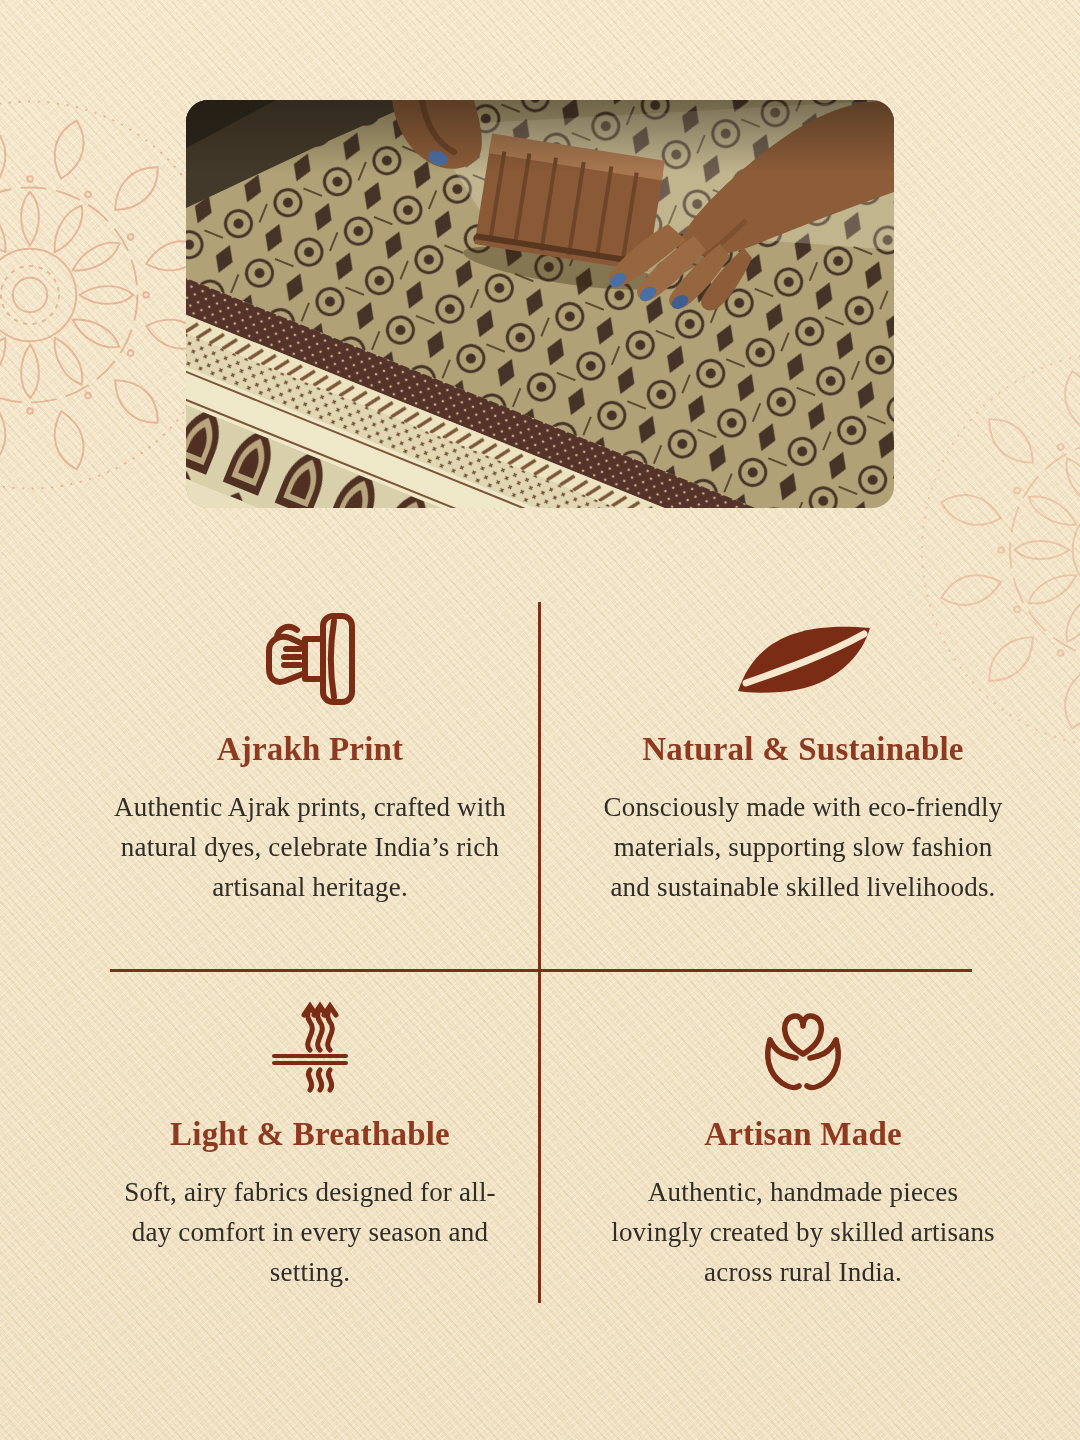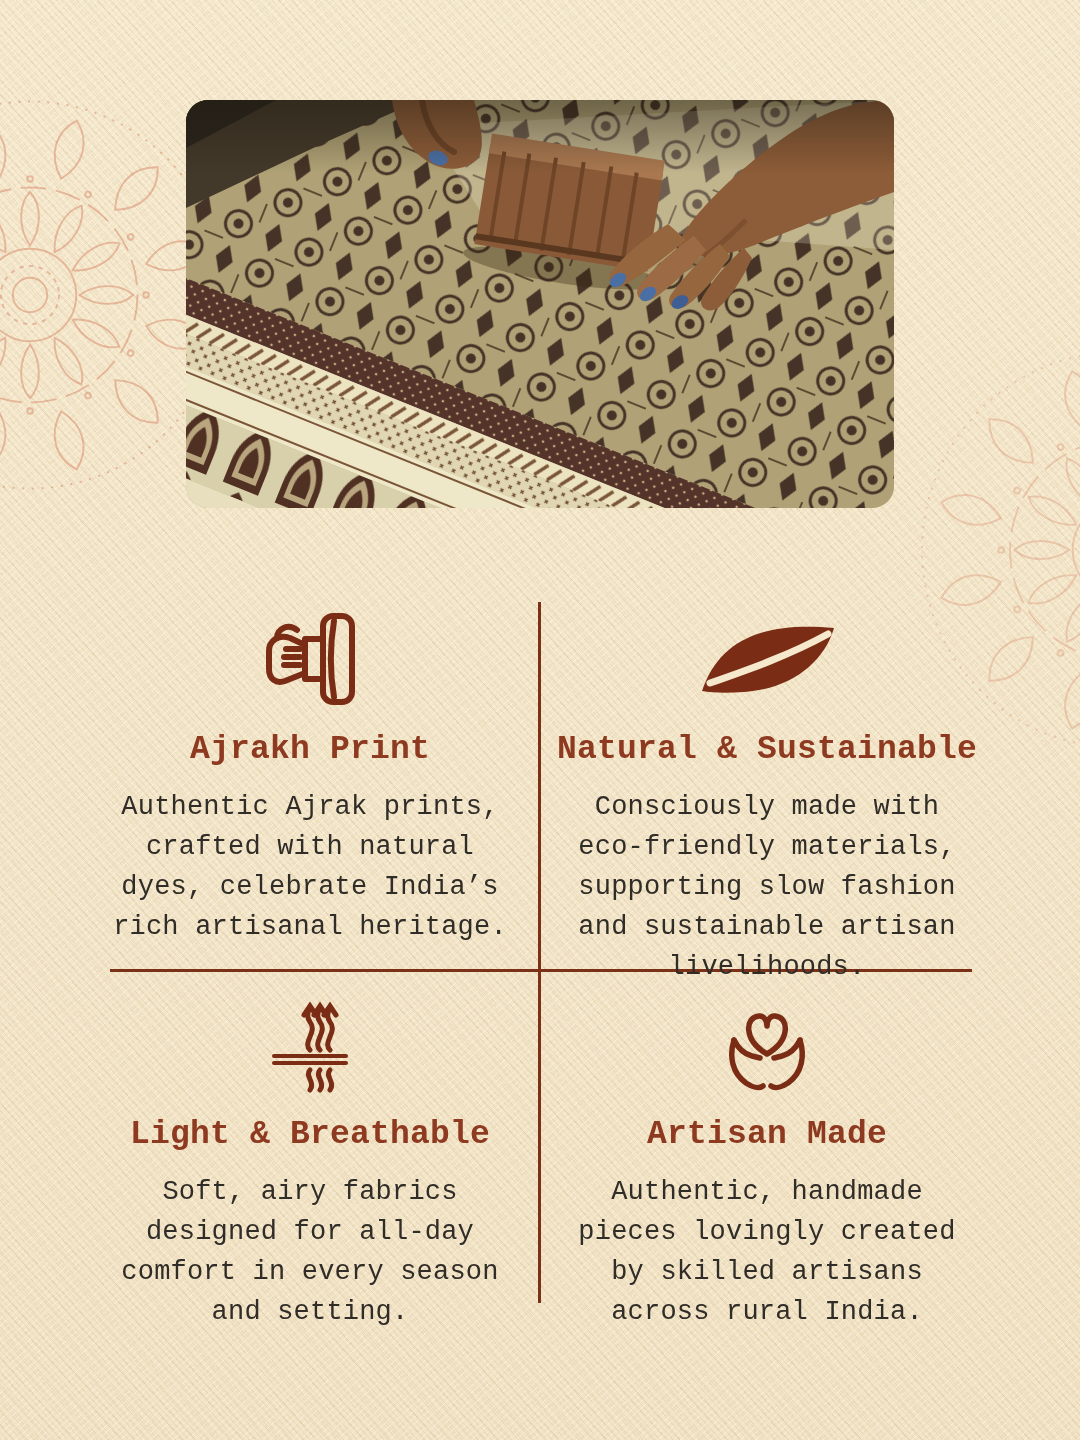--- a/index.html
+++ b/index.html
@@ -1,18 +1,18 @@
 <!DOCTYPE html>
 <html><head>
 <meta charset="utf-8">
 <style>
   html,body{margin:0;padding:0;background:#efe0c2;}
   .canvas{
     position:relative;width:1080px;height:1440px;overflow:hidden;
-    font-family:Liberation Mono, monospace;
+    font-family:Liberation Serif, serif;
     background:
       repeating-linear-gradient(48deg, rgba(171,138,88,0.12) 0 1px, rgba(255,255,255,0) 1px 5px),
       repeating-linear-gradient(138deg, rgba(255,255,255,0.30) 0 1px, rgba(255,255,255,0) 1px 5px),
       repeating-linear-gradient(48deg, rgba(120,95,55,0.05) 0 2px, rgba(255,255,255,0) 2px 9px),
       linear-gradient(#f6e9cd,#f2e3c4);
   }
   .mandala{position:absolute;pointer-events:none;}
   .hero{
     position:absolute;left:186px;top:100px;width:708px;height:408px;
     border-radius:22px;overflow:hidden;
@@ -21,21 +21,21 @@
   .divider{position:absolute;background:#7b3118;}
   .v-div{left:538px;top:602px;width:3px;height:701px;}
   .h-div{left:110px;top:969px;width:862px;height:3px;}
   .cell{
     position:absolute;width:460px;display:flex;flex-direction:column;
     align-items:center;text-align:center;
   }
   #cell-0,#cell-1{top:603px;}
   #cell-2,#cell-3{top:996px;}
   #cell-0,#cell-2{left:80px;}
-  #cell-1,#cell-3{left:537px;}
+  #cell-1,#cell-3{left:573px;}
   .icon-wrap{height:112px;display:flex;align-items:center;justify-content:center;}
   #cell-2 .icon-wrap,#cell-3 .icon-wrap{height:104px;}
   .f-title{
     margin-top:16px;font-size:33px;font-weight:bold;color:#8e3a21;letter-spacing:.2px;
   }
   .f-desc{
     margin-top:20px;font-size:27px;line-height:1.48;color:#302c27;
     width:400px;letter-spacing:.2px;
   }
 </style>
@@ -229,21 +229,21 @@
   </div>
 
   <div class="cell" id="cell-1">
     <div class="icon-wrap">
       <svg width="150" height="84" viewBox="0 0 150 84">
         <path d="M10,74 C26,26 66,4 142,11 C132,46 98,72 52,75 C36,76 20,76 10,74 Z" fill="#7b2c15"></path>
         <path d="M18,66 C58,52 98,38 136,17" stroke="#f5e8cc" stroke-width="7" fill="none" stroke-linecap="round"></path>
       </svg>
     </div>
     <div class="f-title">Natural &amp; Sustainable</div>
-    <div class="f-desc">Consciously made with eco-friendly materials, supporting slow fashion and sustainable artisan livelihoods.</div>
+    <div class="f-desc">Consciously made with eco-friendly materials, supporting slow fashion and sustainable skilled livelihoods.</div>
   </div>
 
   <div class="cell" id="cell-3">
     <div class="icon-wrap">
       <svg width="100" height="100" viewBox="0 0 100 100">
         <g fill="none" stroke="#7b2c15" stroke-width="5.5" stroke-linecap="round" stroke-linejoin="round">
           <path d="M50,56 C26,42 28,19 42,18 C48,17.5 50,24 50,28 C50,24 52,17.5 58,18 C72,19 74,42 50,56 Z"></path>
           <path d="M17,42 C12,58 15,75 29,85 C35,89 42,91 46,88"></path>
           <path d="M17,42 C21,50 27,56 35,58 L43,60"></path>
           <path d="M83,42 C88,58 85,75 71,85 C65,89 58,91 54,88"></path>

